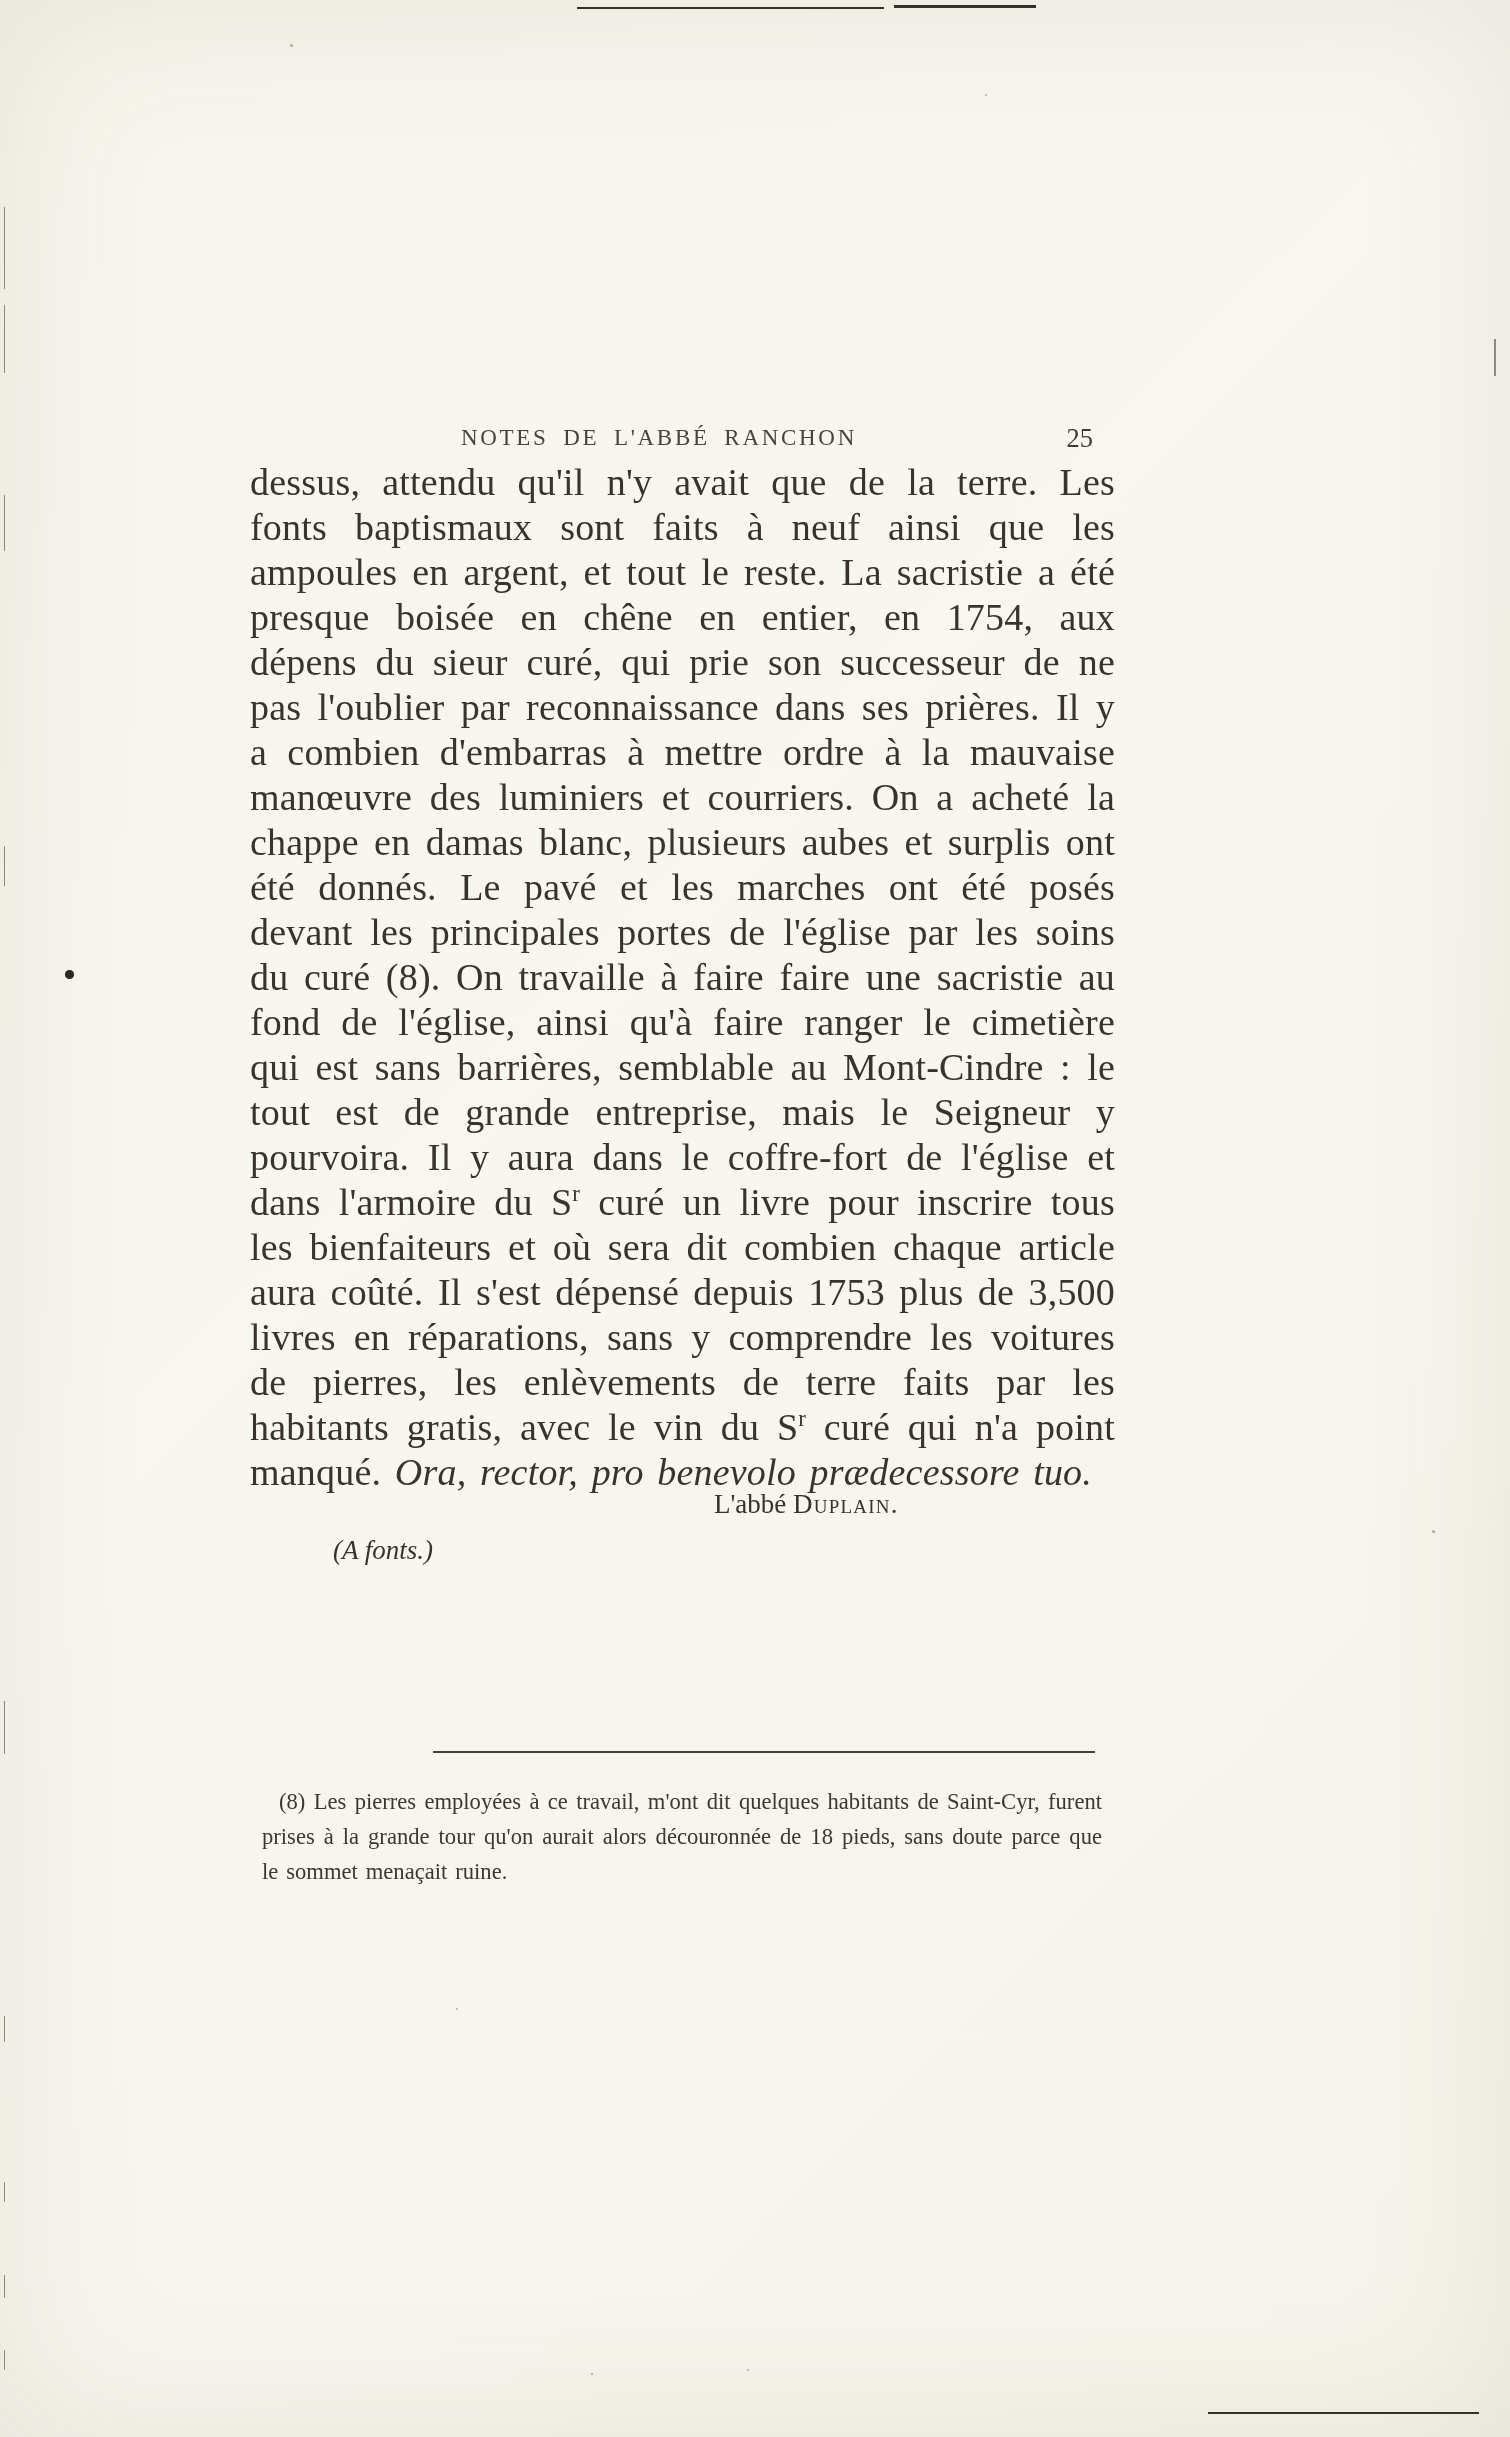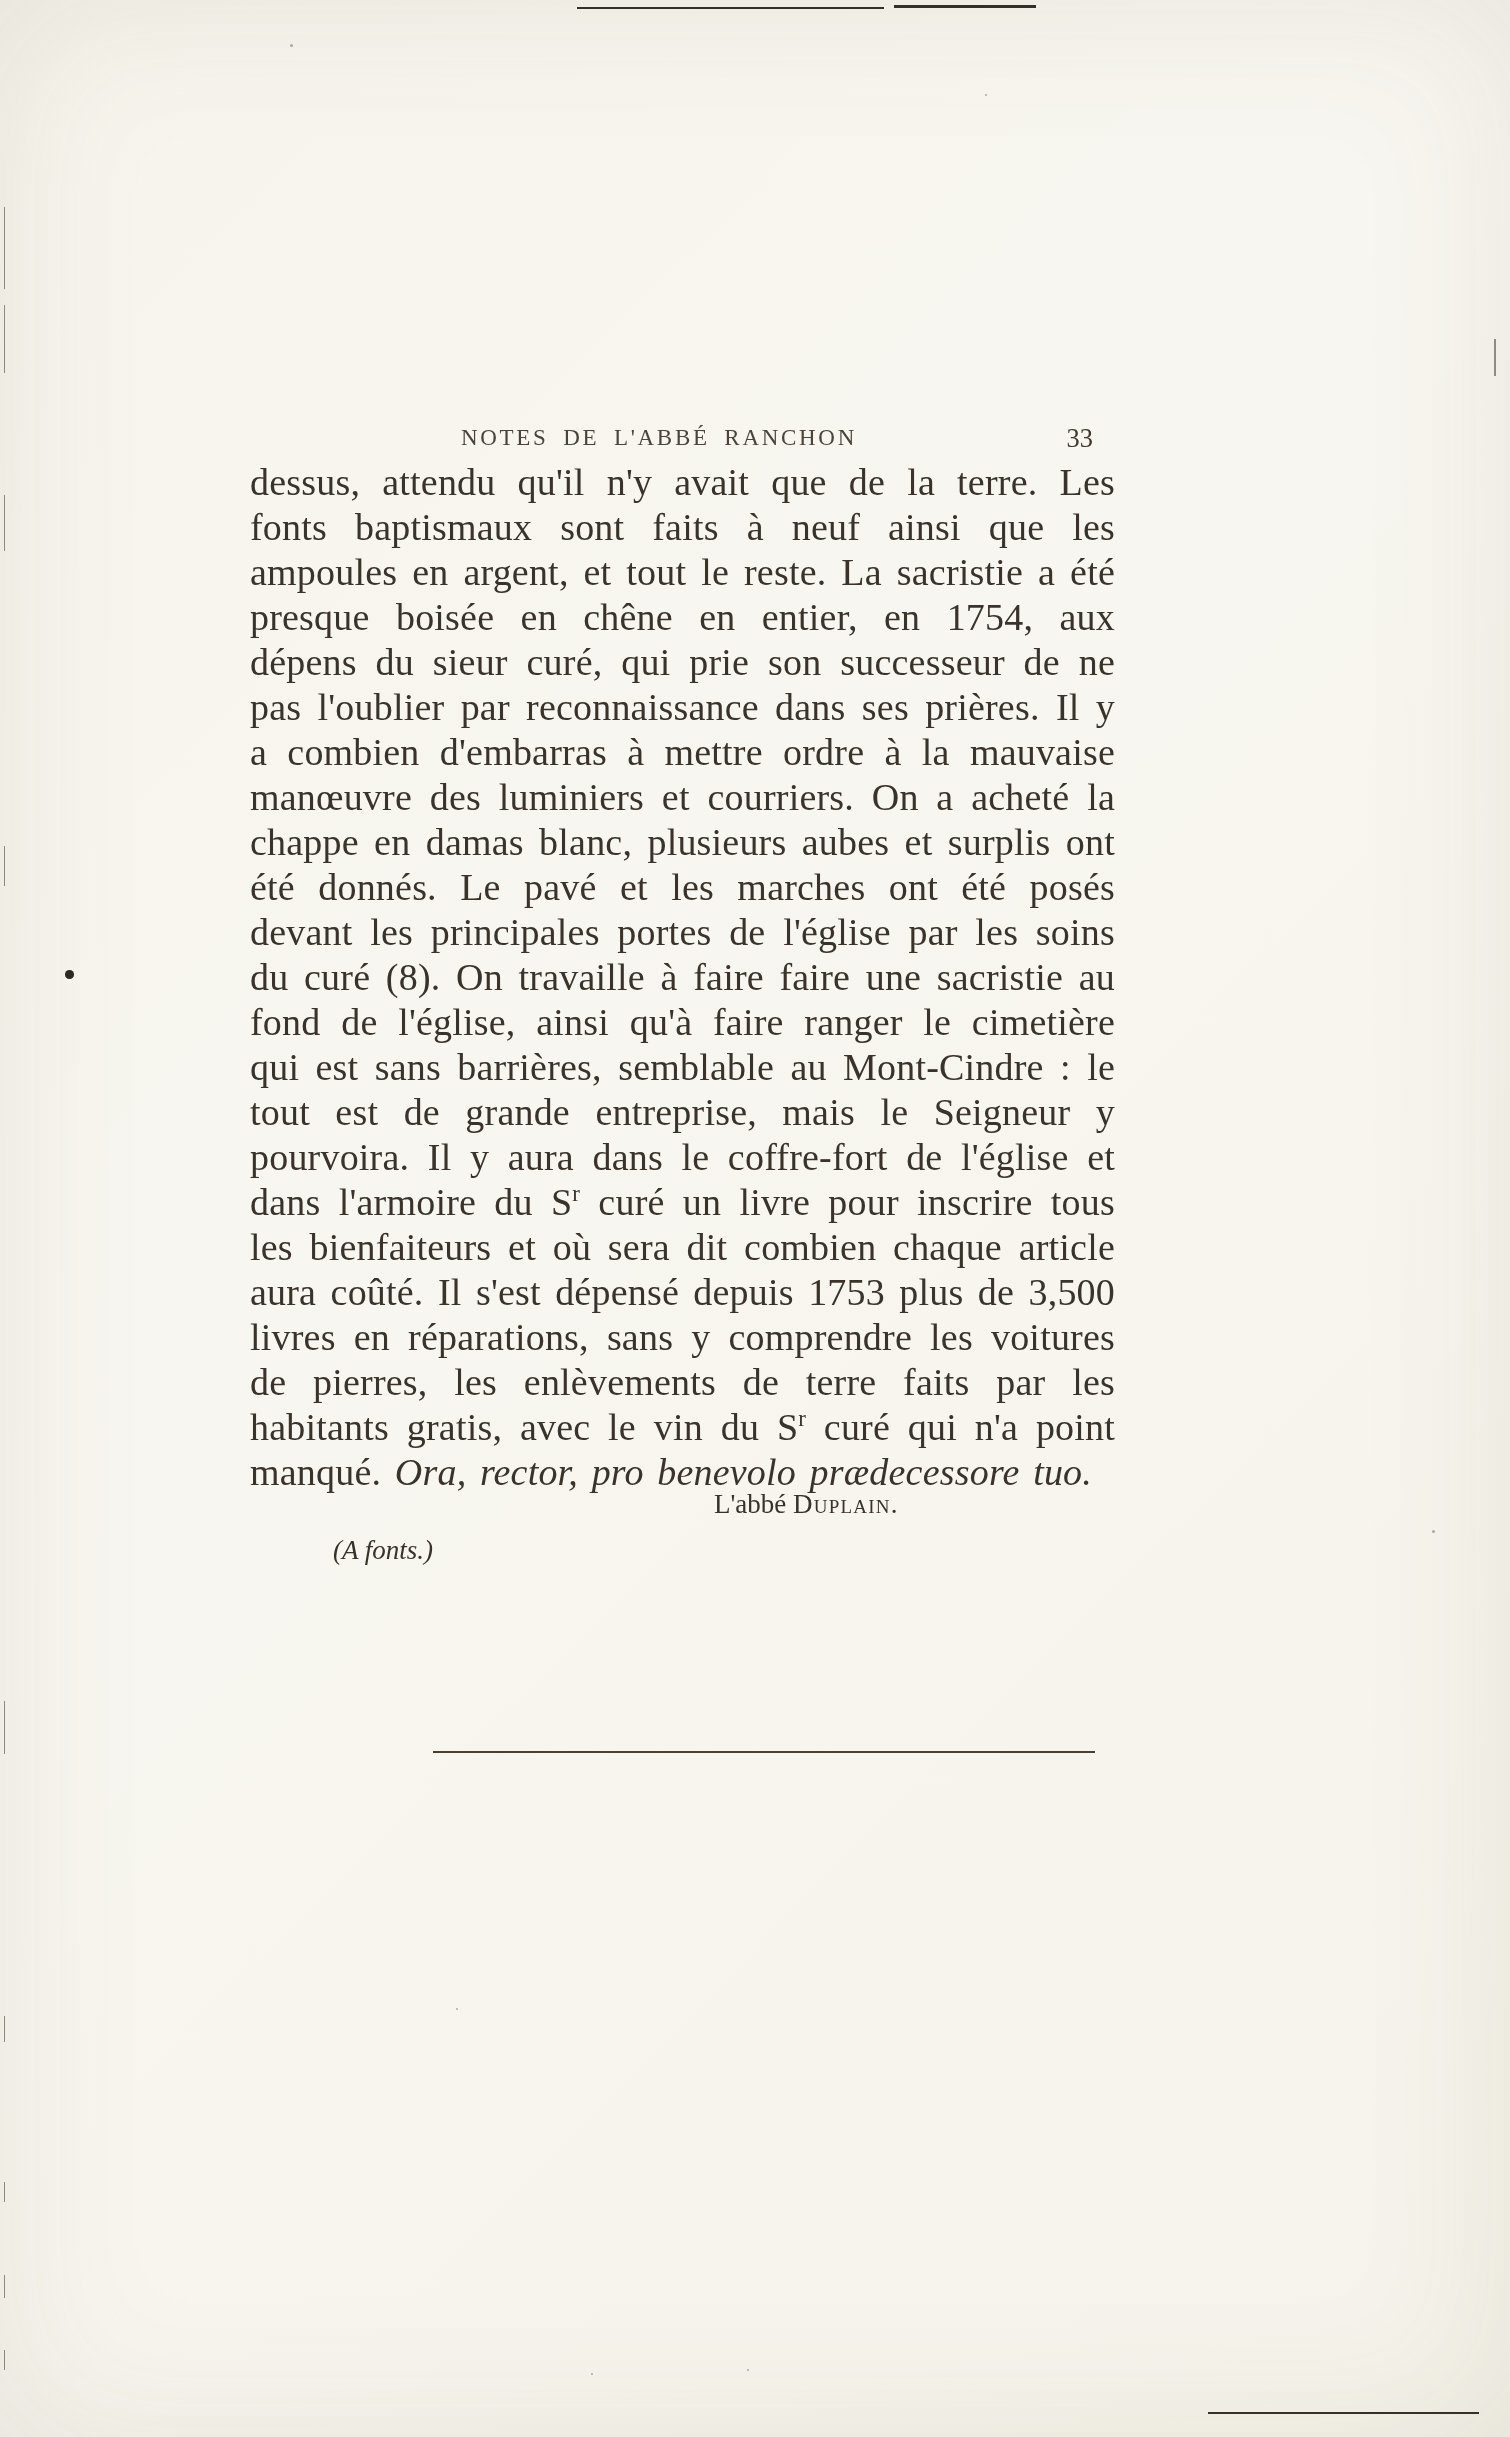--- a/index.html
+++ b/index.html
@@ -152,31 +152,32 @@
   .s6 { left: 591px;  top: 2373px; width: 2.3px; height: 2.3px; }
 </style>
 </head>
 <body>
 
 <div class="paper">
   <div class="paper-vignette"></div>
 
   <div class="header">
     <div class="header-title">NOTES DE L'ABBÉ RANCHON</div>
-    <div class="page-number">33</div>
+    <div class="page-number">25</div>
   </div>
 
   <div class="body-text"><span>dessus, attendu qu'il n'y avait que de la terre. Les fonts baptismaux sont faits à neuf ainsi que les ampoules en argent, et tout le reste. La sacristie a été presque boisée en chêne en entier, en 1754, aux dépens du sieur curé, qui prie son successeur de ne pas l'oublier par reconnaissance dans ses prières. Il y a combien d'embarras à mettre ordre à la mauvaise manœuvre des luminiers et courriers. On a acheté la chappe en damas blanc, plusieurs aubes et surplis ont été donnés. Le pavé et les marches ont été posés devant les principales portes de l'église par les soins du curé (8). On travaille à faire faire une sacristie au fond de l'église, ainsi qu'à faire ranger le cimetière qui est sans barrières, semblable au Mont-Cindre : le tout est de grande entreprise, mais le Seigneur y pourvoira. Il y aura dans le coffre-fort de l'église et dans l'armoire du S</span><sup class="sr">r</sup><span> curé un livre pour inscrire tous les bienfaiteurs et où sera dit combien chaque article aura coûté. Il s'est dépensé depuis 1753 plus de 3,500 livres en réparations, sans y comprendre les voitures de pierres, les enlèvements de terre faits par les habitants gratis, avec le vin du S</span><sup class="sr">r</sup><span> curé qui n'a point manqué. </span><span class="italic">Ora, rector, pro benevolo prædecessore tuo.</span></div>
 
   <div class="signature"><span>L'abbé </span><span class="smallcaps">Duplain.</span></div>
 
   <div class="continuation">(A fonts.)</div>
 
   <div class="footnote-rule"></div>
 
+  <div class="footnote">(8) Les pierres employées à ce travail, m'ont dit quelques habitants de Saint-Cyr, furent prises à la grande tour qu'on aurait alors découronnée de 18 pieds, sans doute parce que le sommet menaçait ruine.</div>
 
   <div class="mark-dark a-t1"></div>
   <div class="mark-dark a-t2"></div>
   <div class="mark-dark a-b1"></div>
   <div class="mark a-r1"></div>
   <div class="mark a-l1"></div>
   <div class="mark a-l2"></div>
   <div class="mark a-l3"></div>
   <div class="mark a-l4"></div>
   <div class="mark a-l5"></div>

